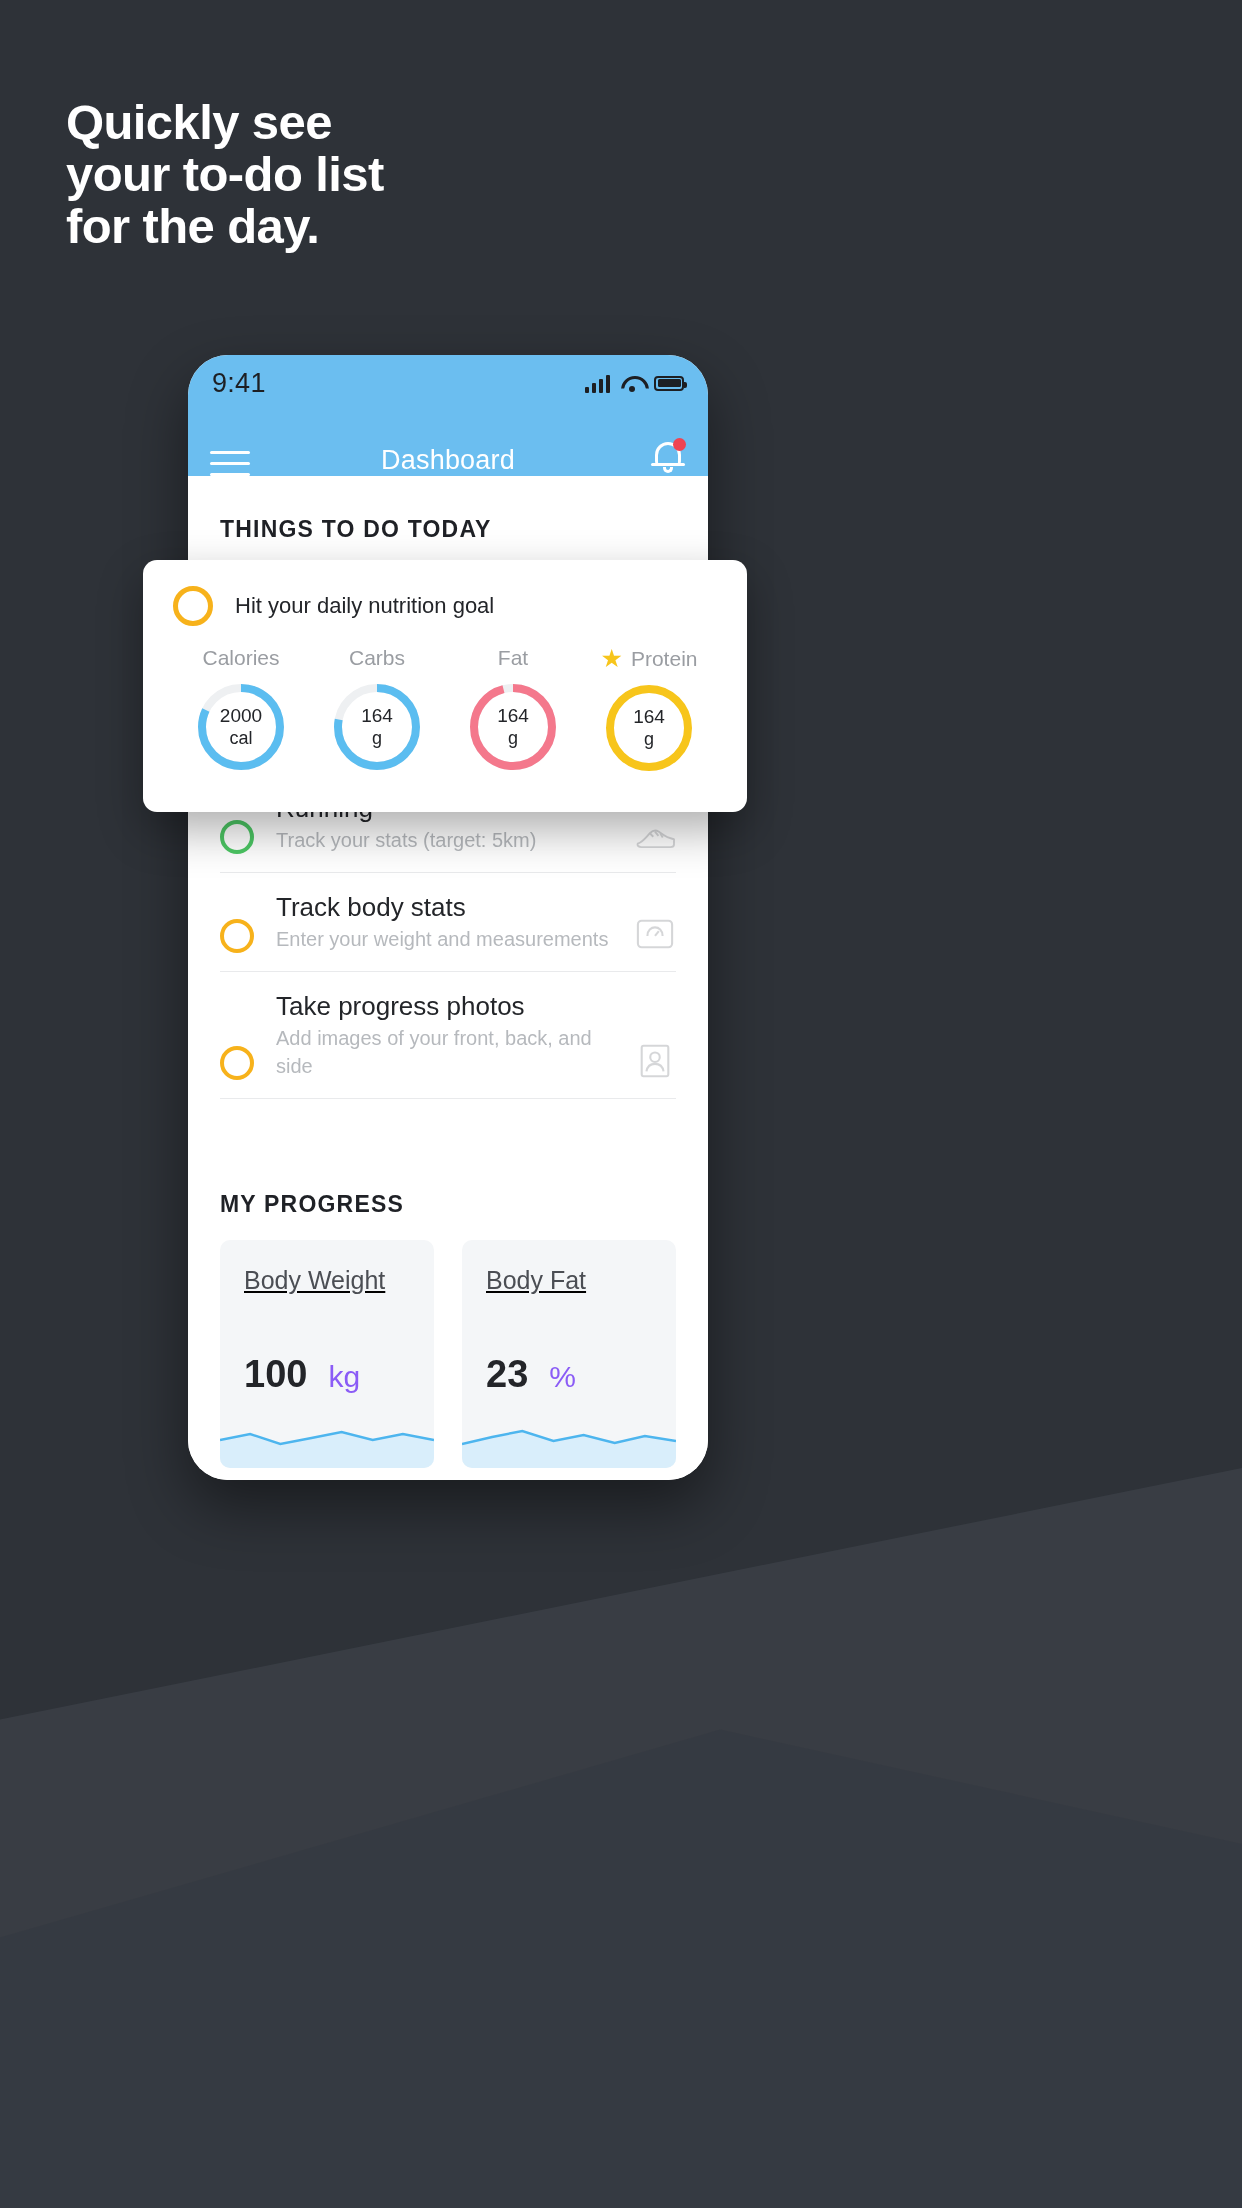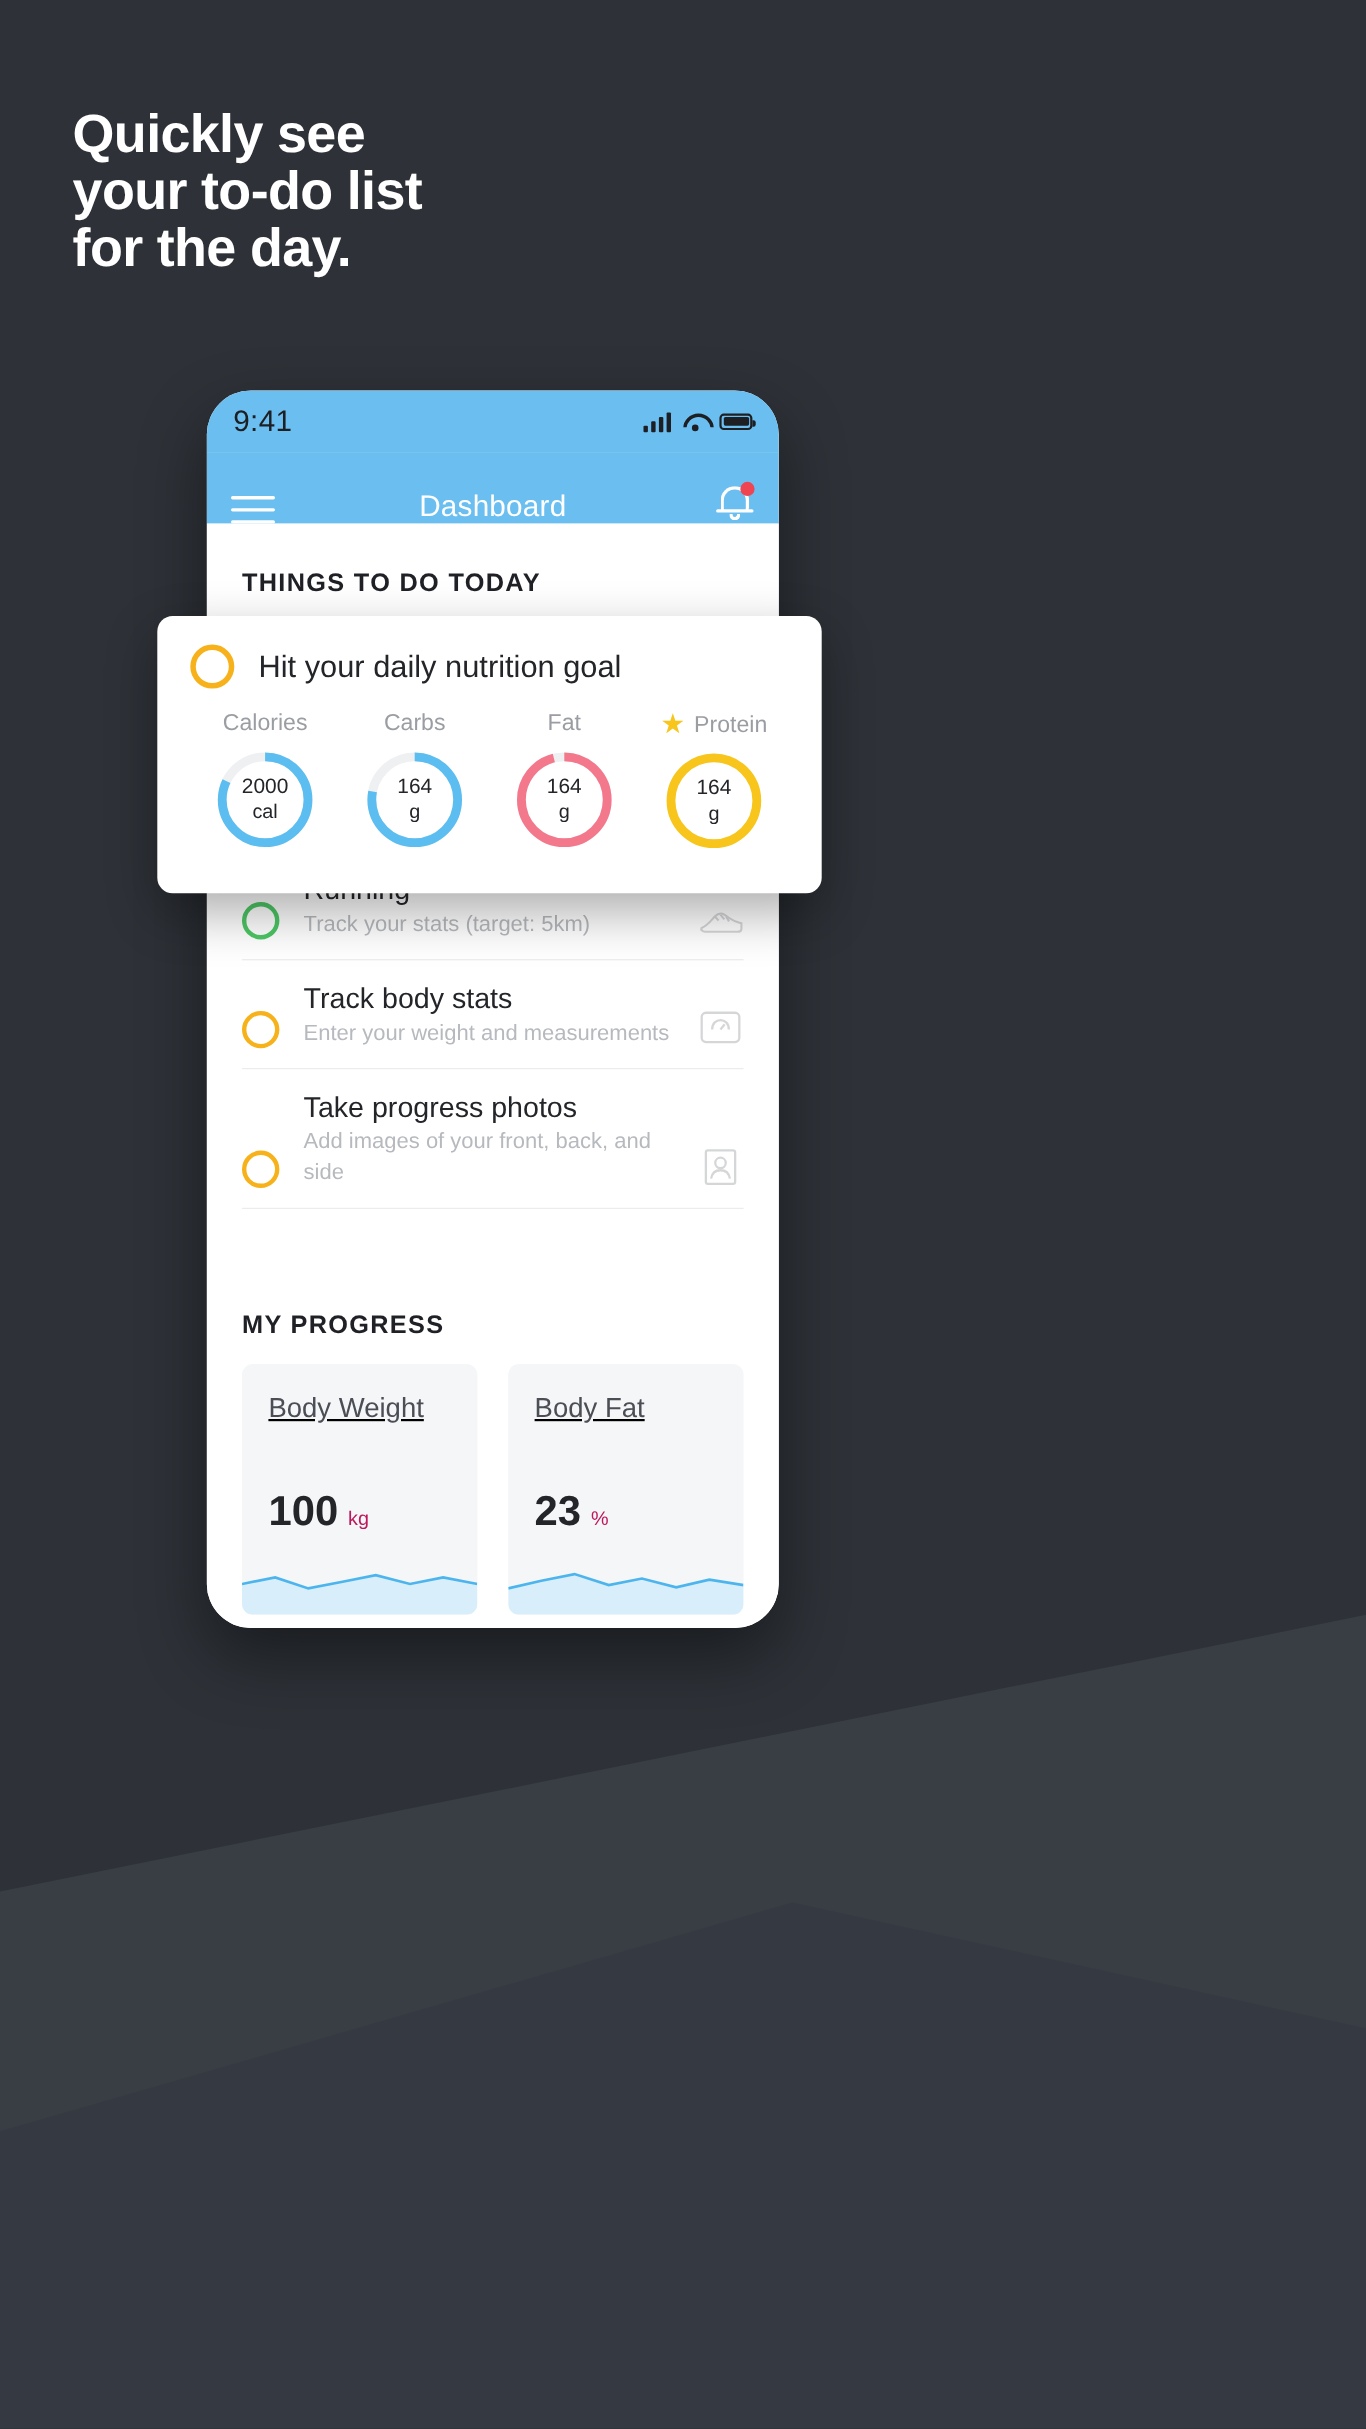--- a/index.html
+++ b/index.html
@@ -123,36 +123,36 @@
   .cards { display:flex; gap:28px;text-decoration:underline; }
   .card {
     flex:1; background:#f4f6f8; border-radius:10px; height:228px;
     position:relative; overflow:hidden; padding:26px 24px;
   }
   .card-title { font-size:25px; color:#4b4e54; }
   .card-value {
     position:absolute; left:24px; bottom:72px;
     font-size:38px; font-weight:bold; color:#232529;
   }
-  .card-value .unit { font-size:18px; font-weight:normal; color:#be185d; margin-left:9px; }
+  .card-value .unit { font-size:30px; font-weight:normal; color:#8b5cf6; margin-left:21px; }
   .spark { position:absolute; left:0; right:0; bottom:0; height:58px; }
   .spark svg { width:100%; height:100%; display:block; }
 
   
   #nutrition-card {
     position:absolute; left:143px; top:560px; width:604px; height:252px;
     background:#ffffff; border-radius:14px;
     box-shadow:0 18px 46px rgba(0,0,0,.32);
     padding:26px 30px 0 30px;
   }
   #nutrition-head { display:flex; align-items:center; gap:22px; }
   #nutrition-head .ring-lg {
     width:40px; height:40px; border-radius:50%; border:5px solid #f7b21b; flex:none;
   }
-  #nutrition-title { font-size:28px; color:#232529; }
+  #nutrition-title { font-size:22px; color:#232529; }
   #macros { display:flex; margin-top:20px; }
   .macro { flex:1; display:flex; flex-direction:column; align-items:center; }
   .macro-label {
     font-size:21px; color:#9a9da2; display:flex; align-items:center; gap:8px;
     margin-bottom:10px;
   }
   .macro-label .star { color:#f7c51b; font-size:25px; line-height:1; }
   .donut { position:relative; width:94px; height:94px;text-decoration:underline; }
   .donut svg { width:94px; height:94px; transform:rotate(-90deg); }
   .donut-txt {

